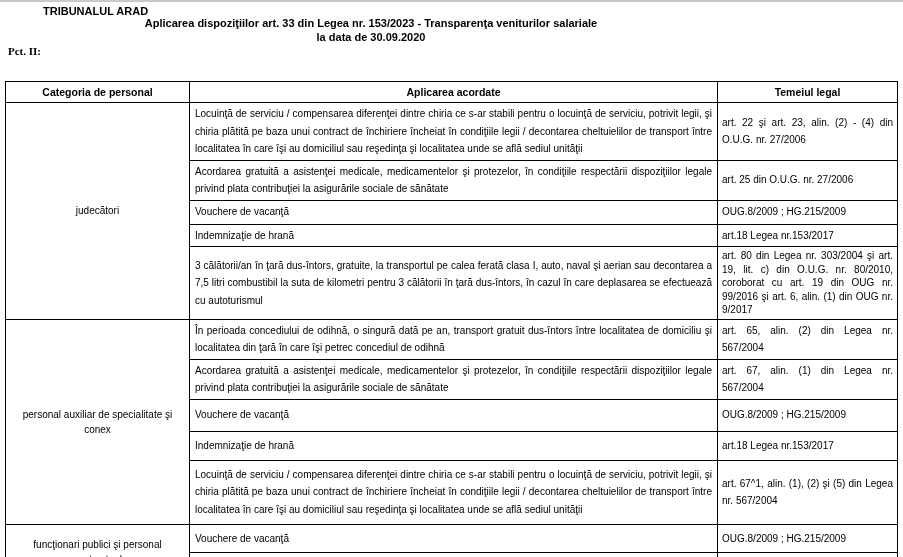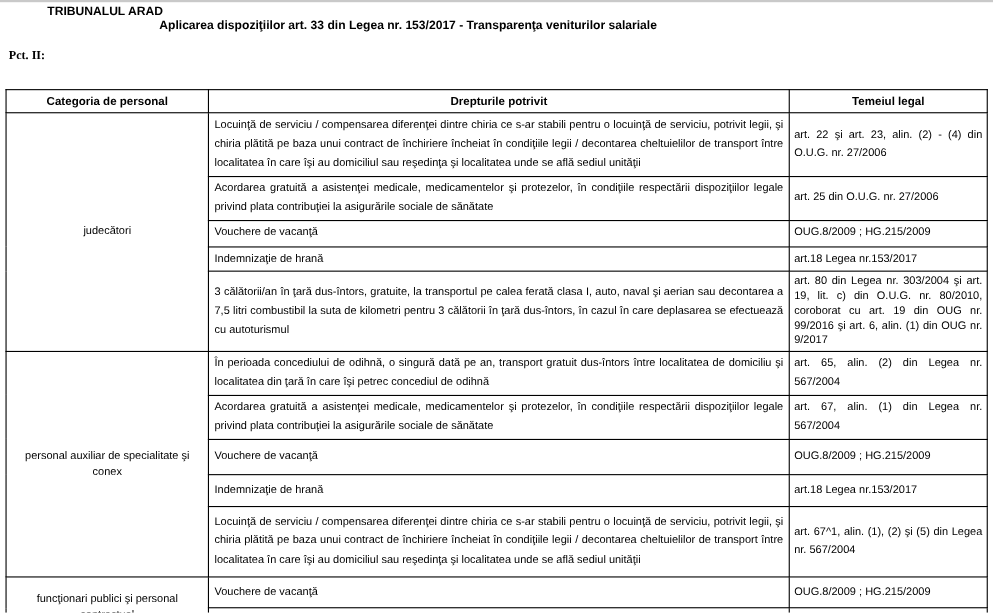--- a/index.html
+++ b/index.html
@@ -60,33 +60,34 @@
     text-align: justify; padding: 2px 4px; line-height: 1.75;
   }
   td.temei.tight { line-height: 1.35; }
 </style>
 </head>
 <body>
 
 <div class="page">
 
   <div class="org">TRIBUNALUL ARAD</div>
-  <div class="title1">Aplicarea dispoziţiilor art. 33 din Legea nr. 153/2017 - Transparenţa veniturilor salariale</div>
+  <div class="title1">Aplicarea dispoziţiilor art. 33 din Legea nr. 153/2023 - Transparenţa veniturilor salariale</div>
+  <div class="title2">la data de 30.09.2020</div>
   <div class="pct">Pct. II:</div>
 
   <table class="main">
     <colgroup>
       <col style="width:184px">
       <col style="width:528px">
       <col style="width:180px">
     </colgroup>
     <thead>
       <tr style="height:21px">
         <th>Categoria de personal</th>
-        <th>Drepturile potrivit</th>
+        <th>Aplicarea acordate</th>
         <th>Temeiul legal</th>
       </tr>
     </thead>
     <tbody>
 
       <tr style="height:57px">
         <td class="cat" rowspan="5">judecători</td>
         <td class="drept">Locuinţă de serviciu / compensarea diferenţei dintre chiria ce s-ar stabili pentru o locuinţă de serviciu, potrivit legii, şi chiria plătită pe baza unui contract de închiriere încheiat în condiţiile legii / decontarea cheltuielilor de transport între localitatea în care îşi au domiciliul sau reşedinţa şi localitatea unde se află sediul unităţii</td>
         <td class="temei">art. 22 şi art. 23, alin. (2) - (4) din O.U.G. nr. 27/2006</td>
       </tr>

